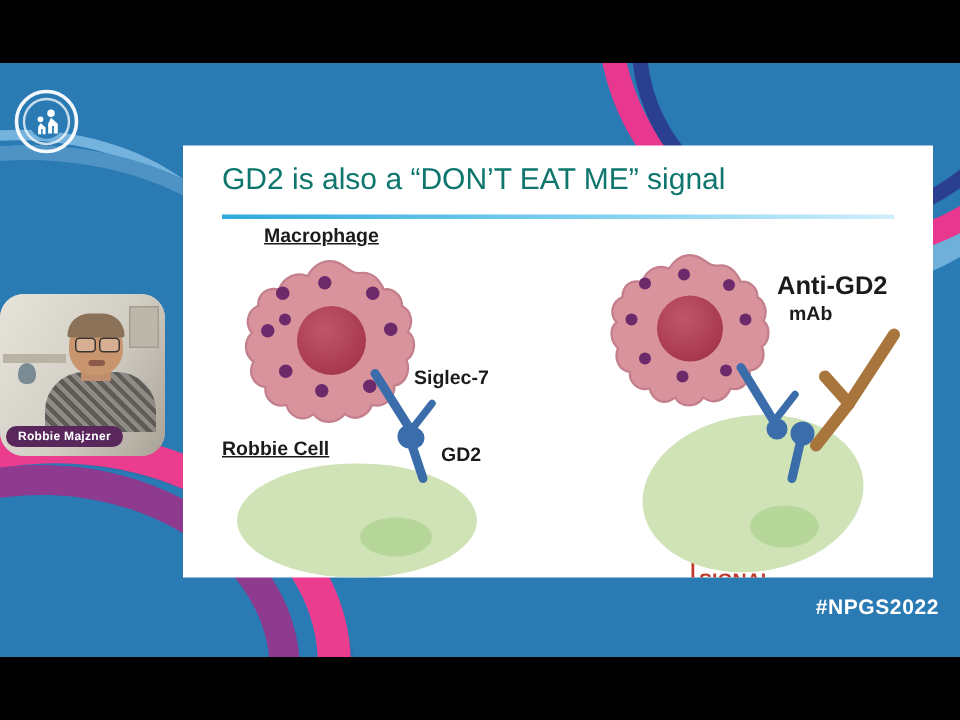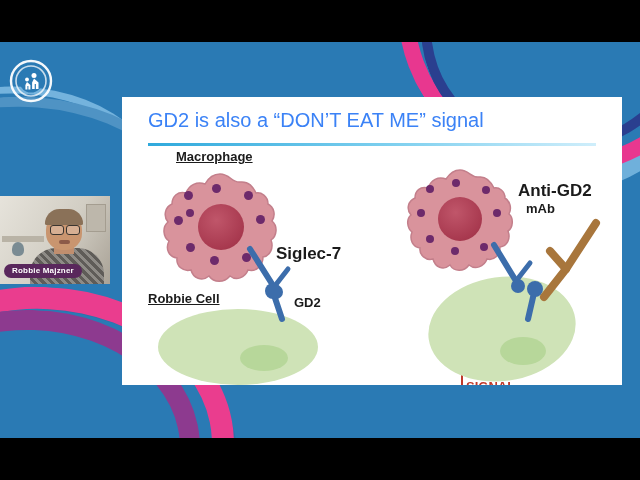--- a/index.html
+++ b/index.html
@@ -26,43 +26,43 @@
   #sw-topleft-a{width:330px;height:250px;left:-170px;top:45px;border-width:7px;border-top-color:#74b3dd;border-right-color:#74b3dd;transform:rotate(-6deg);}
   #sw-topleft-b{width:380px;height:280px;left:-190px;top:55px;border-width:10px;border-top-color:#4f93c4;border-right-color:#4f93c4;transform:rotate(-4deg);}
   #sw-botleft-pink{width:340px;height:260px;left:-150px;top:245px;border-width:22px;border-top-color:#ea3d8e;border-right-color:#ea3d8e;transform:rotate(3deg);}
   #sw-botleft-purple{width:300px;height:230px;left:-140px;top:268px;border-width:20px;border-top-color:#8d3a8f;border-right-color:#8d3a8f;transform:rotate(2deg);}
   #sw-botleft-blue{width:390px;height:300px;left:-170px;top:258px;border-width:9px;border-top-color:#2f6fa8;border-right-color:#2f6fa8;transform:rotate(2deg);}
 
   
   #logo{position:absolute;left:8px;top:58px;width:46px;height:46px;z-index:20;}
 
   
-  #webcam{position:absolute;left:0px;top:196px;width:110px;height:88px;z-index:25;
-    background:linear-gradient(160deg,#d9d6cf 0%,#c9c4ba 35%,#b4ada2 100%);overflow:hidden;}
+  #webcam{position:absolute;left:0px;top:196px;width:110px;height:108px;z-index:25;
+    background:linear-gradient(160deg,#d9d6cf 0%,#c9c4ba 35%,#b4ada2 100%);overflow:hidden;border-radius:16px;}
   #cam-wall{position:absolute;inset:0;background:linear-gradient(120deg,#e6e3db 0%,#d2cec4 55%,#a9a296 100%);}
   #cam-shelf{position:absolute;left:2px;top:40px;width:42px;height:6px;background:#b9b3a6;}
   #cam-frame{position:absolute;right:4px;top:8px;width:18px;height:26px;background:#bdb7ab;border:1px solid #a49d90;}
   #cam-obj{position:absolute;left:12px;top:46px;width:12px;height:14px;border-radius:50% 50% 40% 40%;background:#7a8b93;}
   #cam-body{position:absolute;left:30px;top:52px;width:74px;height:40px;border-radius:26px 26px 0 0;
     background:repeating-linear-gradient(45deg,#5f5c58 0 3px,#8e8b86 3px 6px);}
   #cam-neck{position:absolute;left:54px;top:44px;width:20px;height:14px;background:#c08e6e;}
   #cam-head{position:absolute;left:46px;top:16px;width:36px;height:38px;border-radius:48% 48% 44% 44%;background:#c9956f;}
   #cam-hair{position:absolute;left:45px;top:13px;width:38px;height:16px;border-radius:19px 19px 2px 2px;background:#8a7158;}
   #cam-glass-l{position:absolute;left:50px;top:29px;width:12px;height:8px;border:1.5px solid #3a3530;border-radius:3px;background:rgba(255,255,255,.25);}
   #cam-glass-r{position:absolute;left:66px;top:29px;width:12px;height:8px;border:1.5px solid #3a3530;border-radius:3px;background:rgba(255,255,255,.25);}
   #cam-mouth{position:absolute;left:59px;top:44px;width:11px;height:4px;border-radius:3px;background:#8c5a48;}
   #name-badge{position:absolute;left:4px;bottom:6px;padding:2px 8px 3px 8px;border-radius:9px;
     background:#59275c;color:#fff;font-size:8px;font-weight:bold;letter-spacing:.2px;white-space:nowrap;z-index:30;}
 
   
   #hashtag{position:absolute;right:14px;top:396px;color:#ffffff;font-size:14px;font-weight:bold;letter-spacing:.4px;z-index:30;}
 
   
   #slide{position:absolute;left:122px;top:97px;width:500px;height:288px;background:#fff;z-index:40;overflow:hidden;}
-  #slide-title{position:absolute;left:26px;top:12px;font-size:20px;color:#3b82f6;white-space:nowrap;}
+  #slide-title{position:absolute;left:26px;top:12px;font-size:20px;color:#0f766e;white-space:nowrap;}
   #title-rule{position:absolute;left:26px;top:46px;width:448px;height:3px;
     background:linear-gradient(90deg,#2fa9dc 0%,#7fd0ef 55%,#cfeefb 100%);}
 
   #diagram{position:absolute;left:0;top:52px;width:408px;height:236px;}
 
   .lbl{position:absolute;font-weight:bold;color:#1b1b1b;white-space:nowrap;}
   .underlined{text-decoration:underline;}
 
   
   .macrophage{position:absolute;}
@@ -116,20 +116,21 @@
     <div id="cam-body"></div>
     <div id="cam-neck"></div>
     <div id="cam-head"></div>
     <div id="cam-hair"></div>
     <div id="cam-glass-l"></div>
     <div id="cam-glass-r"></div>
     <div id="cam-mouth"></div>
     <div id="name-badge">Robbie Majzner</div>
   </div>
 
+  <div id="hashtag">#NPGS2022</div>
 
   <div id="slide">
     <div id="slide-title">GD2 is also a “DON’T EAT ME” signal</div>
     <div id="title-rule"></div>
 
     <div id="diagram">
 
       <div class="lbl underlined" style="left:54px;top:0px;font-size:13px;">Macrophage</div>
 
       <div class="macrophage" style="left:38px;top:22px;width:120px;height:118px;">
@@ -162,21 +163,21 @@
         <line x1="6" y1="4" x2="30" y2="42" stroke="#3c6dab" stroke-width="6" stroke-linecap="round"></line>
         <line x1="30" y1="42" x2="44" y2="24" stroke="#3c6dab" stroke-width="5" stroke-linecap="round"></line>
         <circle cx="32" cy="47" r="7" fill="#3c6dab"></circle>
       </svg>
 
       <svg style="position:absolute;left:138px;top:132px;width:40px;height:46px;" viewBox="0 0 40 46">
         <line x1="22" y1="38" x2="14" y2="14" stroke="#3c6dab" stroke-width="6" stroke-linecap="round"></line>
         <circle cx="13" cy="10" r="8" fill="#3c6dab"></circle>
       </svg>
 
-      <div class="lbl" style="left:154px;top:95px;font-size:17px;">Siglec-7</div>
+      <div class="lbl" style="left:154px;top:95px;font-size:13px;">Siglec-7</div>
       <div class="lbl" style="left:172px;top:146px;font-size:13px;">GD2</div>
 
       <div id="bracket"></div>
       <div id="signal-text">
         <div>DON’T</div>
         <div>EAT ME</div>
         <div>SIGNAL</div>
       </div>
 
       <div class="macrophage" style="left:282px;top:18px;width:112px;height:110px;">

